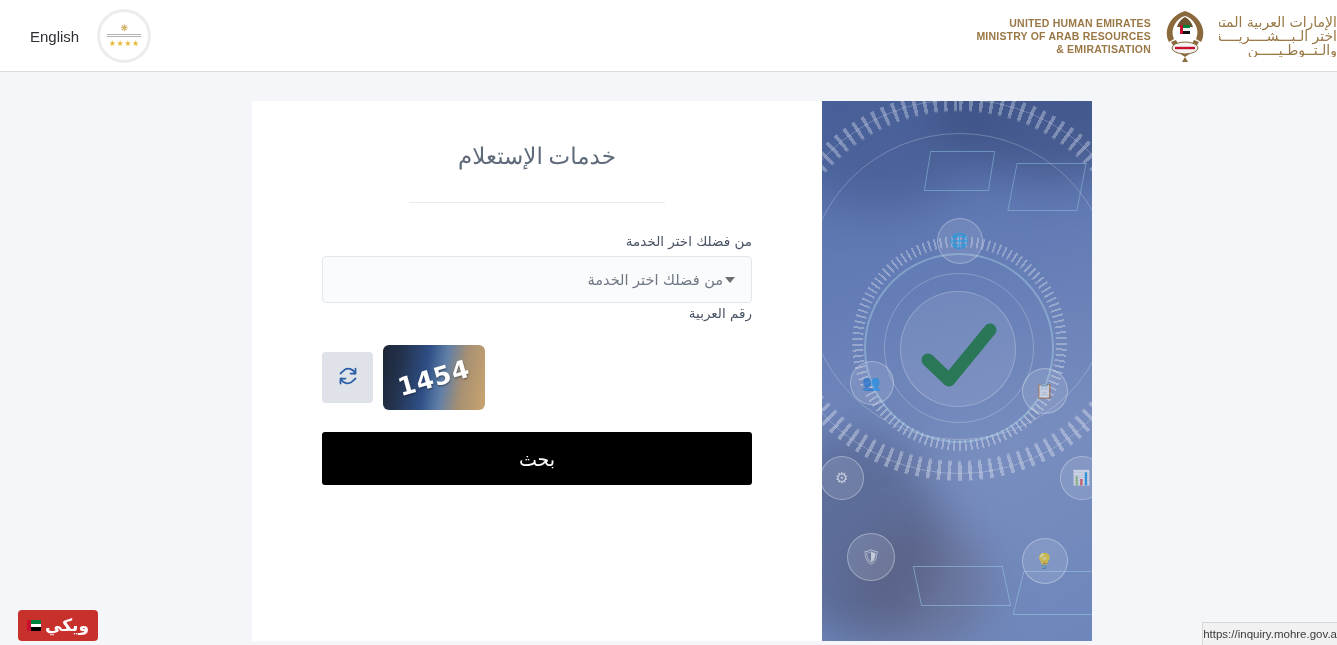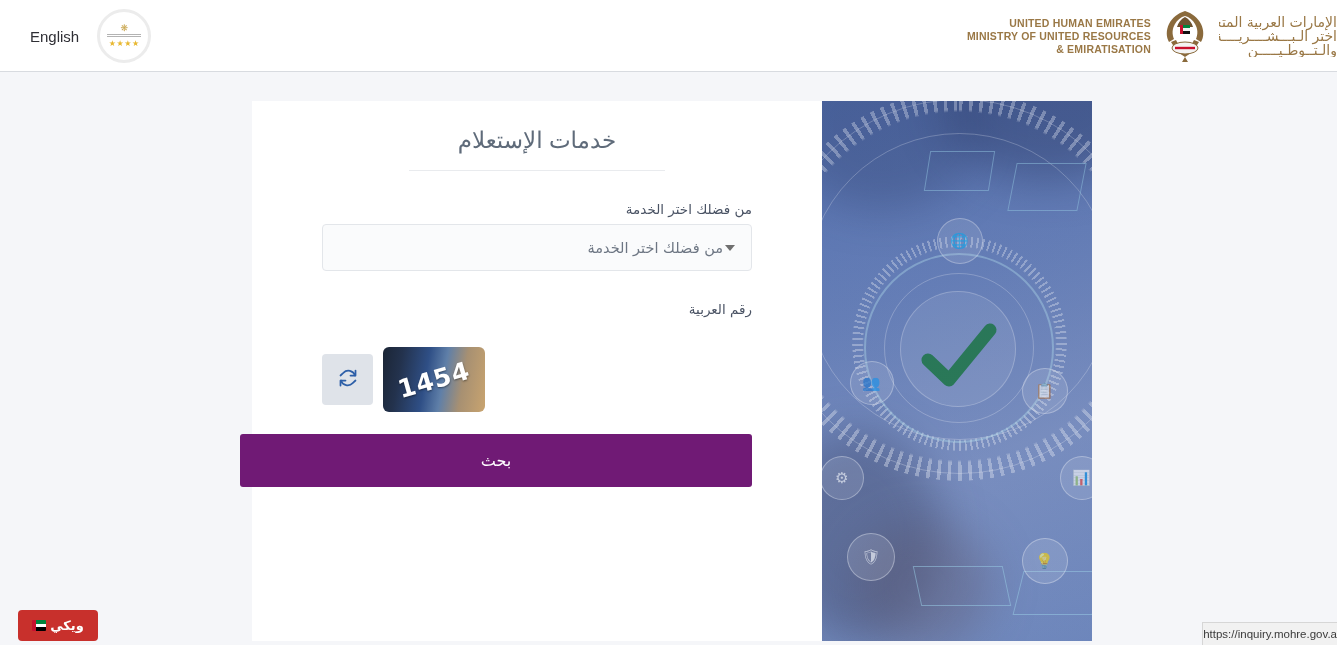--- a/index.html
+++ b/index.html
@@ -79,31 +79,31 @@
   .card {
     position: absolute; left: 252px; top: 101px;
     width: 840px; height: 540px;
     background: #ffffff;
     display: flex; flex-direction: row-reverse;
   }
   .form-pane {
     width: 570px; height: 540px; position: relative;
   }
   .form-title {
-    margin: 0; padding: 26px 0 16px 0;
+    margin: 16px; padding: 26px 0 16px 0;
     text-align: center;
     font-size: 23px; font-weight: normal; color: #5f6b7a;
-    font-family: Liberation Sans, sans-serif;
+    font-family: Liberation Serif, serif;
   }
   .title-rule {
     width: 256px; height: 1px; background: #e9ebee;
     margin: 0 auto 30px auto;
   }
   .form-body { padding: 0 70px; }
-  .field { margin-bottom: 30px; }
+  .field { margin-bottom: 2px; }
   .field-label {
     display: block; text-align: right;
     font-size: 13.5px; color: #4a5364; margin-bottom: 7px;
     font-family: "DejaVu Sans", sans-serif;
   }
   .select-box, .text-input {
     width: 430px; height: 47px;
     background: #fafbfc;
     border: 1px solid #e3e6ea;
     border-radius: 4px;
@@ -157,23 +157,23 @@
   }
   .captcha-img .code {
     position: absolute; left: 50%; top: 50%;
     transform: translate(-50%, -50%) rotate(-16deg);
     color: #ffffff; font-size: 25px; font-weight: bold;
     font-family: "DejaVu Sans", sans-serif;
     letter-spacing: 1px;
     text-shadow: 0 1px 2px rgba(0,0,0,.45);
   }
   .search-btn {
-    width: 512px; height: 53px;
-    background: #701a75; border: none; border-radius: 3px;
-    color: #ffffff; font-size: 16px;
+    width: 430px; height: 53px;
+    background: #000000; border: none; border-radius: 3px;
+    color: #ffffff; font-size: 19px;
     font-family: "DejaVu Sans", sans-serif;
     cursor: pointer;
   }
 
   
   .hero {
     width: 270px; height: 540px; position: relative;
     overflow: hidden;
     background: linear-gradient(160deg, #5a76b4 0%, #6a83ba 35%, #7f93c2 65%, #6d86bb 100%);
   }
@@ -217,21 +217,21 @@
 
   
   .watermark {
     position: absolute; left: 18px; bottom: 4px;
     width: 80px; height: 31px; border-radius: 4px;
     background: #c8302c;
     display: flex; align-items: center; justify-content: center;
     gap: 4px;
   }
   .watermark .wtext {
-    color: #ffffff; font-size: 13px; font-weight: bold;
+    color: #ffffff; font-size: 17px; font-weight: bold;
     font-family: "DejaVu Sans", sans-serif; line-height: 1;
   }
   .watermark .wflag {
     width: 14px; height: 11px; border-radius: 1px;
     background: linear-gradient(to bottom, #00843d 0 33.3%, #ffffff 33.3% 66.6%, #000000 66.6% 100%);
     border-left: 4px solid #c8102e; flex: 0 0 auto;
   }
   .statusbar {
     position: absolute; right: 0; bottom: 0;
     height: 23px; max-width: 152px;
@@ -258,21 +258,21 @@
       <div class="bcrest">❋</div>
       <div class="btext"></div>
       <div class="bstars">★★★★</div>
     </div>
     <a class="lang-link" href="#">English</a>
   </div>
 
   <div class="header-right">
     <div class="mohre-en">
       <div>UNITED HUMAN EMIRATES</div>
-      <div>MINISTRY OF UNITED RESOURCES</div>
+      <div>MINISTRY OF ARAB RESOURCES</div>
       <div>&amp; EMIRATISATION</div>
     </div>
 
     <div class="falcon">
       <svg width="48" height="56" viewBox="0 0 48 56" xmlns="http://www.w3.org/2000/svg">
         <path d="M24 3 C17 5 11 10 8 16 C5 22 5 29 8 34 L13 31 C11 26 11 21 14 16 C16 12 20 9 24 8 C28 9 32 12 34 16 C37 21 37 26 35 31 L40 34 C43 29 43 22 40 16 C37 10 31 5 24 3 Z" fill="#8a6a3c"></path>
         <path d="M24 9 C20 11 17 15 16 19 L20 19 L20 26 L28 26 L28 19 L32 19 C31 15 28 11 24 9 Z" fill="#6e5330"></path>
         <rect x="19" y="17" width="10" height="9" fill="#f2f2f2"></rect>
         <rect x="19" y="17" width="10" height="3" fill="#00843d"></rect>
         <rect x="19" y="23" width="10" height="3" fill="#111111"></rect>

